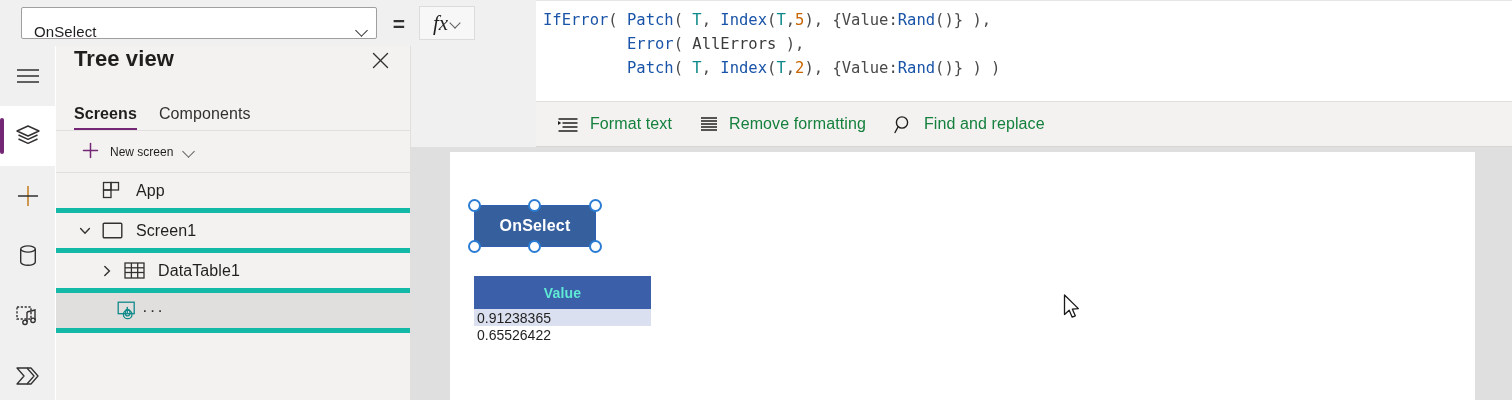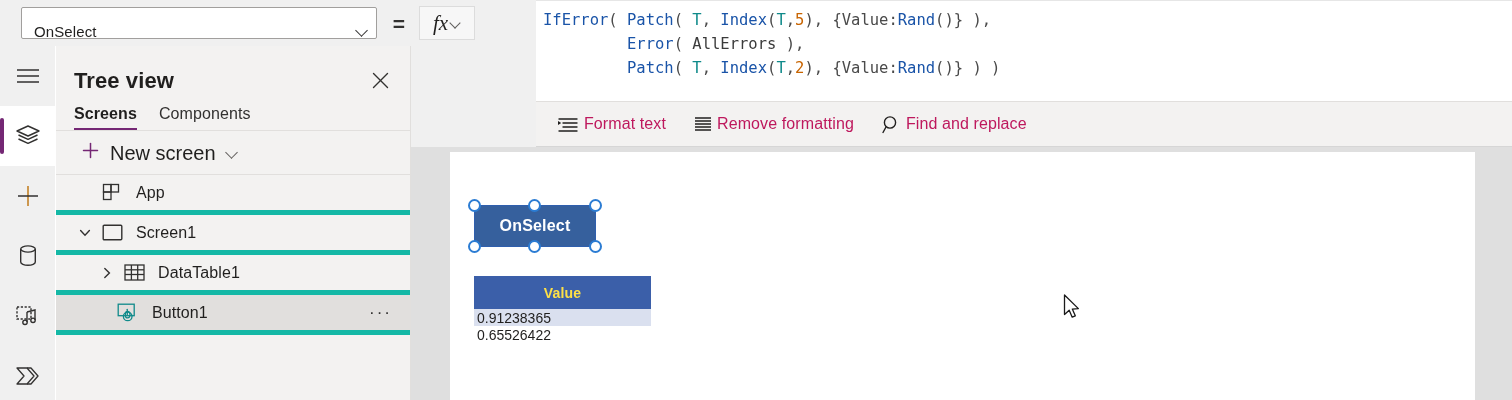--- a/index.html
+++ b/index.html
@@ -138,24 +138,24 @@
     right: 0; height: 45px;
     background: #f3f2f1;
     border-top: 1px solid #e1dfdd;
     display: flex;
     align-items: center;
     box-sizing: border-box;
   }
   .fmt-item {
     display: flex;
     align-items: center;
-    gap: 5px;
+    gap: 11px;
     height: 100%;
     padding: 0 14px;
-    color: #be185d;
+    color: #15803d;
     font-size: 16px;
     letter-spacing: .1px;
   }
   .fmt-item:first-child { margin-left: 7px; }
   .fmt-item svg { display: block; }
 
   
   .rail {
     position: absolute;
     left: 0; top: 46px;
@@ -187,21 +187,21 @@
     left: 56px; top: 46px;
     width: 355px; bottom: 0;
     background: #f3f2f1;
     border-right: 1px solid #e1dfdd;
     box-sizing: border-box;
   }
   .tv-header {
     position: relative;
     height: 48px;
     display: flex;
-    align-items: flex-end;
+    align-items: flex-start;
     padding: 0 16px 0 18px;
   }
   .tv-title {
     font-size: 22px;
     font-weight: 600;
     color: #201f1e;
     flex: 1;
     letter-spacing: .1px;
   }
   .tv-close {
@@ -245,21 +245,21 @@
   }
   .tv-search .ph {
     font-size: 15px;
     color: #605e5c;
   }
   .tv-newscreen {
     display: flex;
     align-items: center;
     gap: 10px;
     padding: 10px 0 9px 25px;
-    font-size: 20px;
+    font-size: 12px;
     color: #201f1e;
   }
   .tv-newscreen .chev { width: 13px; height: 13px; }
   .tv-newscreen .chev::before {
     border-color: #605e5c;
     width: 8px; height: 8px;
   }
 
   .tv-list { border-top: 1px solid #e1dfdd; }
   .tv-row {
@@ -346,21 +346,21 @@
 
   
   .dtable {
     position: absolute;
     left: 24px; top: 124px;
     width: 177px;
   }
   .dt-head {
     height: 33px;
     background: #3b5fa9;
-    color: #fde047;
+    color: #5eead4;
     font-size: 14px;
     font-weight: 700;
     display: flex;
     align-items: center;
     justify-content: center;
     letter-spacing: .2px;
   }
   .dt-row {
     height: 17px;
     display: flex;
@@ -597,21 +597,20 @@
         <div class="tv-row ind-3 selected">
           <span class="twisty" style="width: 0px;"></span>
           <span class="ticon">
             <svg width="22" height="20" viewBox="0 0 22 20">
               <rect x="1.2" y="1.2" width="16" height="11.5" fill="none" stroke="#0f8a8a" stroke-width="1.3"></rect>
               <path d="M10.3 6.3 V11.4" stroke="#0f8a8a" stroke-width="1.3" fill="none" stroke-linecap="round"></path>
               <path d="M8.4 11.2 C8.4 9 9.3 8.3 10.3 8.3 C11.5 8.3 13 9 13 11.3 C13 13.6 11.9 14.9 10.6 14.9 C9.4 14.9 8.4 13.9 8.4 12.4 Z" fill="none" stroke="#0f8a8a" stroke-width="1.3"></path>
               <circle cx="10.7" cy="13.4" r="4.3" fill="none" stroke="#0f8a8a" stroke-width="1.3"></circle>
             </svg>
           </span>
-          <span class="tlabel">Button1</span>
           <span class="tdots">···</span>
         </div>
       </div>
 
   </div>
 
   <div class="canvas-area">
     <div class="canvas">
 
       <div class="inc-wrap">

